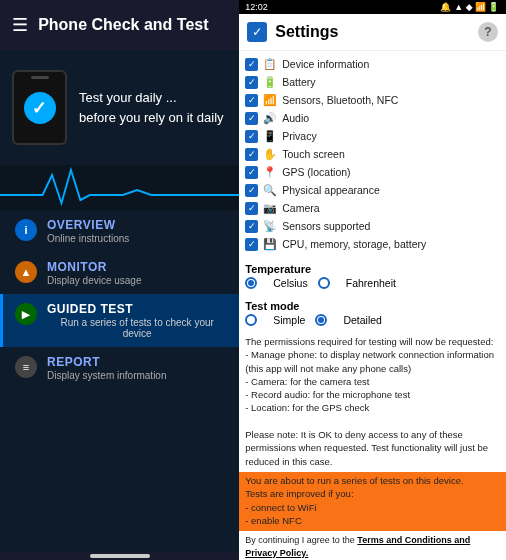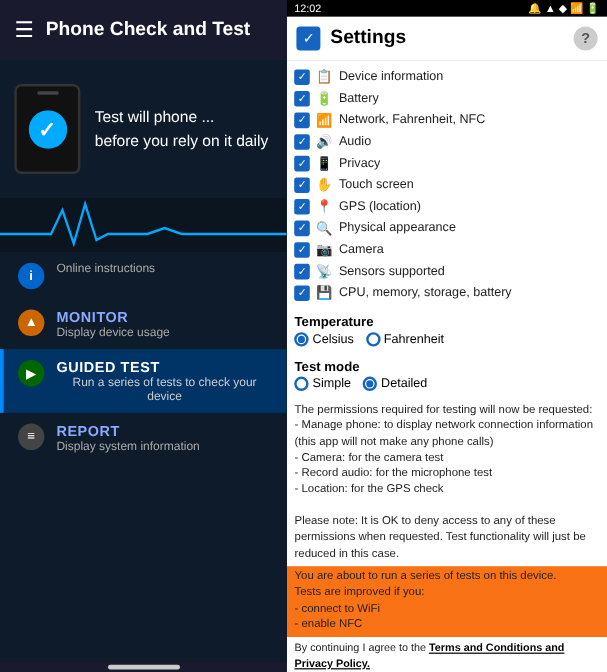--- a/index.html
+++ b/index.html
@@ -273,21 +273,21 @@
     .radio-group {
       display: flex;
       gap: 10px;
       align-items: center;
       margin-bottom: 3px;
     }
 
     .radio-option {
       display: flex;
       align-items: center;
-      gap: 3px;
+      gap: 16px;
       font-size: 10.5px;
     }
 
     .radio-btn {
       width: 12px;
       height: 12px;
       border-radius: 50%;
       border: 2px solid #1565C0;
       display: flex;
       align-items: center;
@@ -353,35 +353,36 @@
   <div class="left-header">
     <span class="hamburger-icon">☰</span>
     <span class="left-title">Phone Check and Test</span>
   </div>
 
   <div class="hero-area">
     <div class="phone-icon-box">
       <div class="checkmark-circle">✓</div>
     </div>
     <div class="hero-text">
-      <div>Test will phone ...</div>
+      <div>Test your daily ...</div>
       <div>before you rely on it daily</div>
     </div>
   </div>
 
   <div class="heartbeat-area">
     <svg class="heartbeat-svg" viewBox="0 0 253 45" preserveAspectRatio="none">
       <polyline points="0,30 30,30 45,30 55,10 65,38 75,5 85,35 95,30 130,30 145,25 160,30 253,30" fill="none" stroke="#00aaff" stroke-width="2"></polyline>
     </svg>
   </div>
 
   <div class="nav-items">
     <div class="nav-item">
       <div class="nav-item-icon blue">i</div>
       <div class="nav-item-content">
+        <div class="nav-item-label">OVERVIEW</div>
         <div class="nav-item-sub">Online instructions</div>
       </div>
     </div>
     <div class="nav-item">
       <div class="nav-item-icon orange">▲</div>
       <div class="nav-item-content">
         <div class="nav-item-label">MONITOR</div>
         <div class="nav-item-sub">Display device usage</div>
       </div>
     </div>
@@ -423,21 +424,21 @@
         <span class="item-label">Device information</span>
       </div>
       <div class="settings-item">
         <div class="cb">✓</div>
         <div class="item-icon">🔋</div>
         <span class="item-label">Battery</span>
       </div>
       <div class="settings-item">
         <div class="cb">✓</div>
         <div class="item-icon">📶</div>
-        <span class="item-label">Network, Fahrenheit, NFC</span>
+        <span class="item-label">Sensors, Bluetooth, NFC</span>
       </div>
       <div class="settings-item">
         <div class="cb">✓</div>
         <div class="item-icon">🔊</div>
         <span class="item-label">Audio</span>
       </div>
       <div class="settings-item">
         <div class="cb">✓</div>
         <div class="item-icon">📱</div>
         <span class="item-label">Privacy</span>

